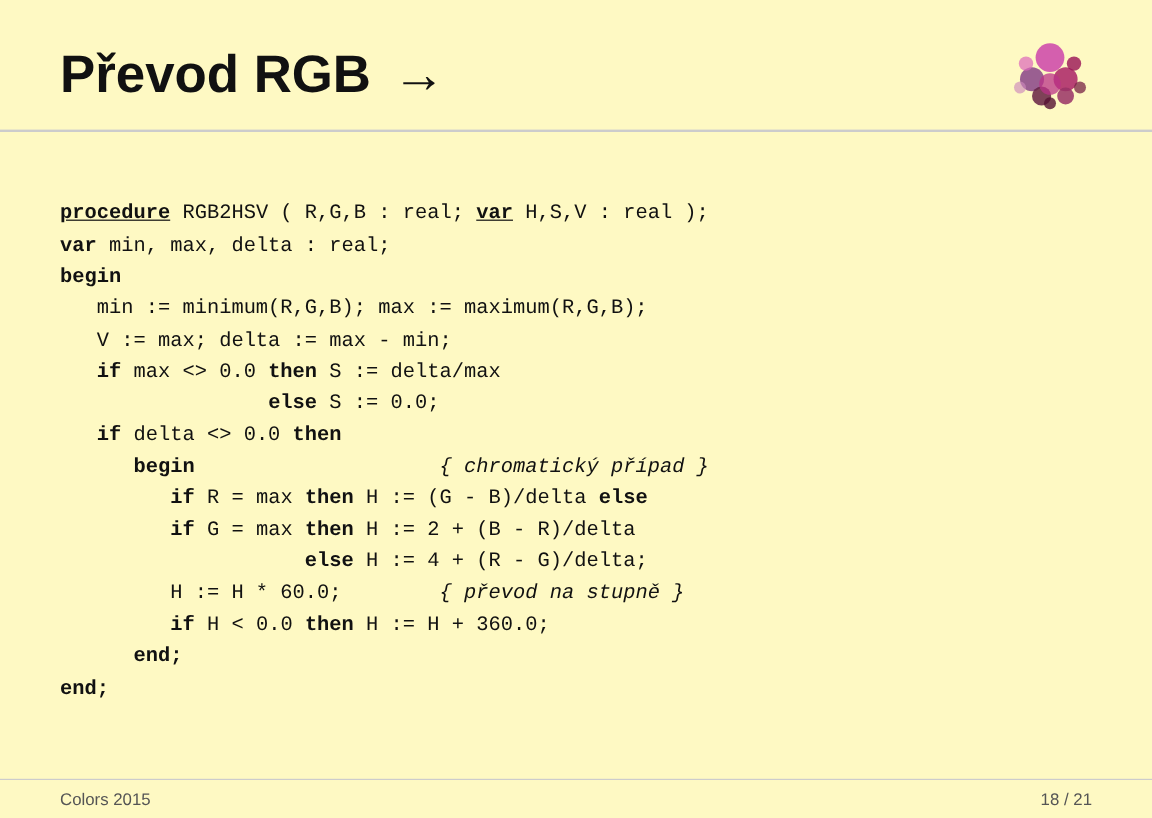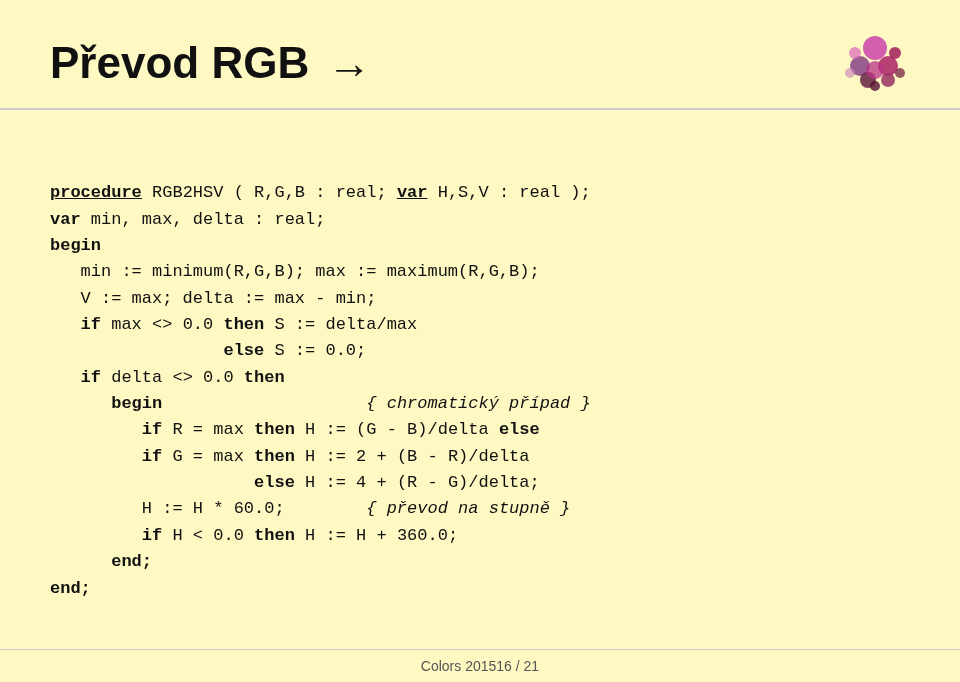--- a/index.html
+++ b/index.html
@@ -44,21 +44,21 @@
     
     .logo {
       width: 70px;
       height: 70px;
       position: relative;
     }
 
     
     .content {
       flex: 1;
-      padding: 44px 50px 10px 50px;
+      padding: 30px 50px 10px 50px;
       display: flex;
       flex-direction: column;
     }
 
     .code-block {
       font-family: 'Courier New', Courier, monospace;
       font-size: 17px;
       line-height: 1.55;
       color: #111111;
       white-space: pre;
@@ -76,21 +76,21 @@
       font-style: italic;
       color: #111111;
     }
 
     
     .footer {
       border-top: 1px solid #cccccc;
       padding: 8px 50px;
       display: flex;
       align-items: center;
-      justify-content: center;
+      justify-content: space-between;
       font-family: Arial, sans-serif;
       font-size: 14px;
       color: #555555;
     }
 
     
     .logo-svg {
       width: 70px;
       height: 70px;
     }
@@ -140,16 +140,16 @@
 <span>                    <span class="kw-bold">else</span> H := 4 + (R - G)/delta;</span>
 <span>         H := H * 60.0;        <span class="comment-italic">{ převod na stupně }</span></span>
 <span>         <span class="kw-bold">if</span> H &lt; 0.0 <span class="kw-bold">then</span> H := H + 360.0;</span>
 <span>      <span class="kw-bold">end;</span></span>
 <span><span class="kw-bold">end;</span></span>
     </div>
   </div>
 
   <div class="footer">
     <span>Colors 2015</span>
-    <span>16 / 21</span>
+    <span>18 / 21</span>
   </div>
 
 </div>
 
 </body></html>

